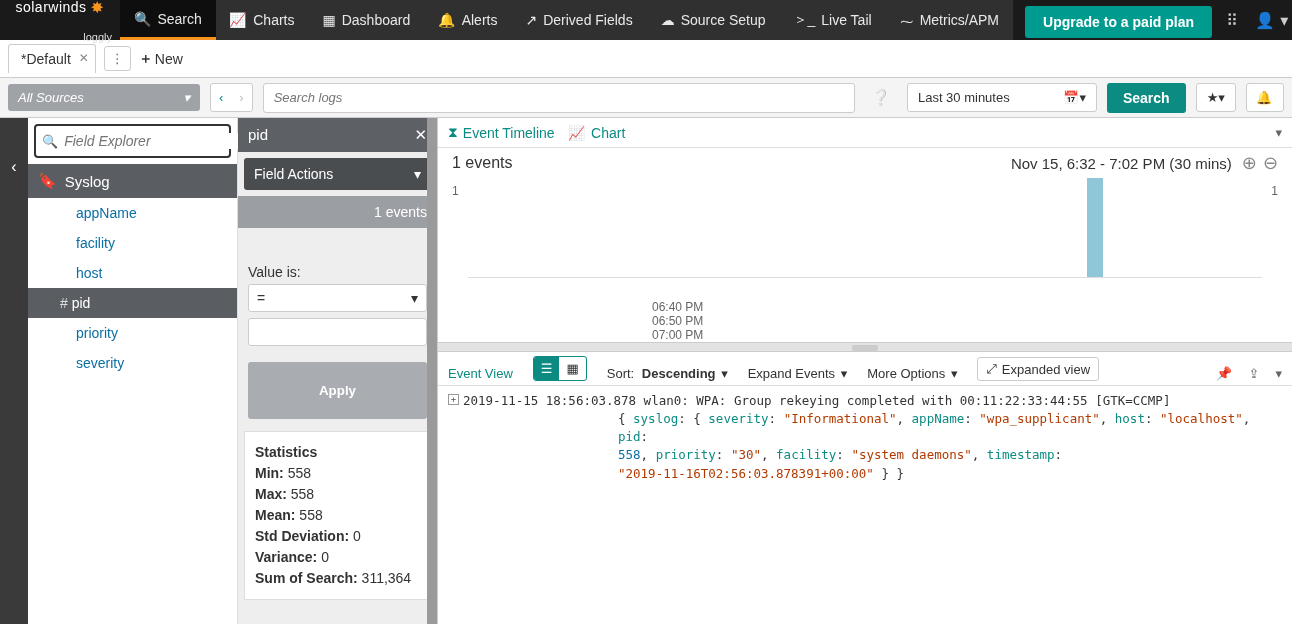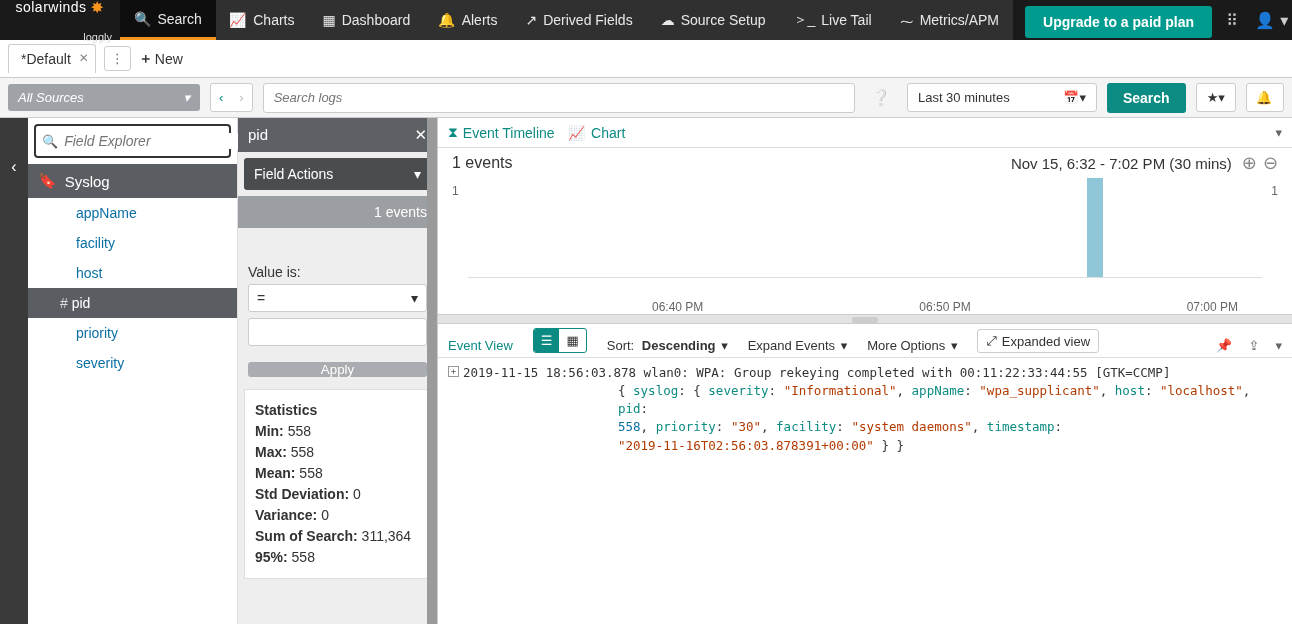--- a/index.html
+++ b/index.html
@@ -55,41 +55,41 @@
 
 
 .pidcol { width:200px; background:#eee; display:flex; flex-direction:column; border-right:1px solid #ccc; position:relative;}
 .pid-hdr { background:#5d6165; color:#fff; padding:8px 10px; display:flex; justify-content:space-between; font-size:15px;}
 .pid-hdr .x{cursor:pointer;}
 .field-actions { background:#4a4d50; color:#fff; margin:6px; padding:8px 10px; border-radius:3px; display:flex; justify-content:space-between; cursor:pointer; font-size:14px;}
 .events-bar { background:#9b9fa3; color:#fff; text-align:right; padding:8px 10px; font-size:14px;}
 .value-box { padding:8px 10px; font-size:14px;margin-top:28px;}
 .value-select { width:100%; border:1px solid #ccc; background:#fff; padding:5px 8px; margin-top:4px; display:flex; justify-content:space-between; cursor:pointer; border-radius:3px;}
 .value-input { width:100%; border:1px solid #ccc; background:#fff; height:28px; margin-top:6px; border-radius:3px; padding:0 6px;}
-.apply-btn { background:#a9adb1; color:#fff; border:none; border-radius:3px; padding:0 12px; margin:8px 10px; cursor:pointer; font-weight:normal;}
+.apply-btn { background:#a9adb1; color:#fff; border:none; border-radius:3px; padding:21px 12px; margin:8px 10px; cursor:pointer; font-weight:bold;}
 .stats { background:#fff; margin:4px 6px 6px 6px; border:1px solid #ddd; padding:10px; font-size:14px; line-height:1.5;}
 .stats b{font-weight:bold;}
 .scrollbar-v { position:absolute; right:0; top:0; bottom:0; width:10px; background:#9a9a9a;}
 
 
 .content { flex:1; display:flex; flex-direction:column; }
 .tl-tabs { display:flex; align-items:center; padding:6px 10px; gap:14px; border-bottom:1px solid #ddd; position:relative;}
 .tl-tab { color:#0b8b82; display:flex; align-items:center; gap:5px; cursor:pointer; font-size:14px;}
 .tl-tab.sel { font-weight:500;}
 .tl-caret { margin-left:auto; color:#666; cursor:pointer;}
 .timeline { padding:4px 14px 0 14px; }
 .tl-top { display:flex; justify-content:space-between; align-items:center; font-size:15px;}
 .tl-top .zooms{display:flex; gap:6px; color:#888;}
 .tl-top .zooms span{cursor:pointer; font-size:18px;}
 .chart-area { height:120px; position:relative; margin-top:4px; padding-left: 16px; padding-right:16px;}
 .y-lbl { position:absolute; left:0; top:6px; font-size:12px; color:#666;}
 .y-lbl-r { position:absolute; right:0; top:6px; font-size:12px; color:#666;}
 .chart-inner{ height:100px; border-bottom:1px solid #ddd; position:relative;}
 .bar { position:absolute; bottom:0; width:16px; background:#8fc7d8; }
-.x-lbls { display:flex; justify-content:space-between; padding: 2px 40px 0 200px; font-size:12px; color:#666;}
+.x-lbls { display:flex; justify-content:space-between; padding: 2px 40px 0 200px; font-size:12px; color:#666;flex-direction:column;}
 .resizer { height:10px; background:#e3e3e3; border-top:1px solid #ccc;border-bottom:1px solid #ccc; position:relative; cursor:row-resize;}
 .resizer .grip{position:absolute; left:50%; top:2px; transform:translateX(-50%); width:26px; height:6px; background:#ccc; border-radius:2px;}
 
 .evbar { display:flex; align-items:flex-end; gap:20px; padding:4px 10px; border-bottom:1px solid #ddd; font-size:13px;}
 .evbar .link{color:#0b8b82; cursor:pointer;}
 .view-toggle { display:flex; border:1px solid #0b8b82; border-radius:3px; overflow:hidden;}
 .view-toggle span{padding:4px 7px; cursor:pointer;}
 .view-toggle span.on{background:#0b8b82; color:#fff;}
 .sort-item { cursor:pointer; display:flex; align-items:center; gap:2px;}
 .sort-item b{font-weight:bold;}
@@ -229,21 +229,20 @@
     </div>
     <button class="apply-btn">Apply</button>
     <div class="stats" id="statsbox">
         <div><b>Statistics</b></div>
         <div><b>Min:</b> 558</div>
         <div><b>Max:</b> 558</div>
         <div><b>Mean:</b> 558</div>
         <div><b>Std Deviation:</b> 0</div>
         <div><b>Variance:</b> 0</div>
         <div><b>Sum of Search:</b> 311,364</div>
-        <div><b>95%:</b> 558</div>
       </div>
     <div class="scrollbar-v"></div>
   </div>
 
   <div class="content">
     <div class="tl-tabs">
       <div class="tl-tab sel">
           <span>⧗</span>
           <span>Event Timeline</span>
         </div>

